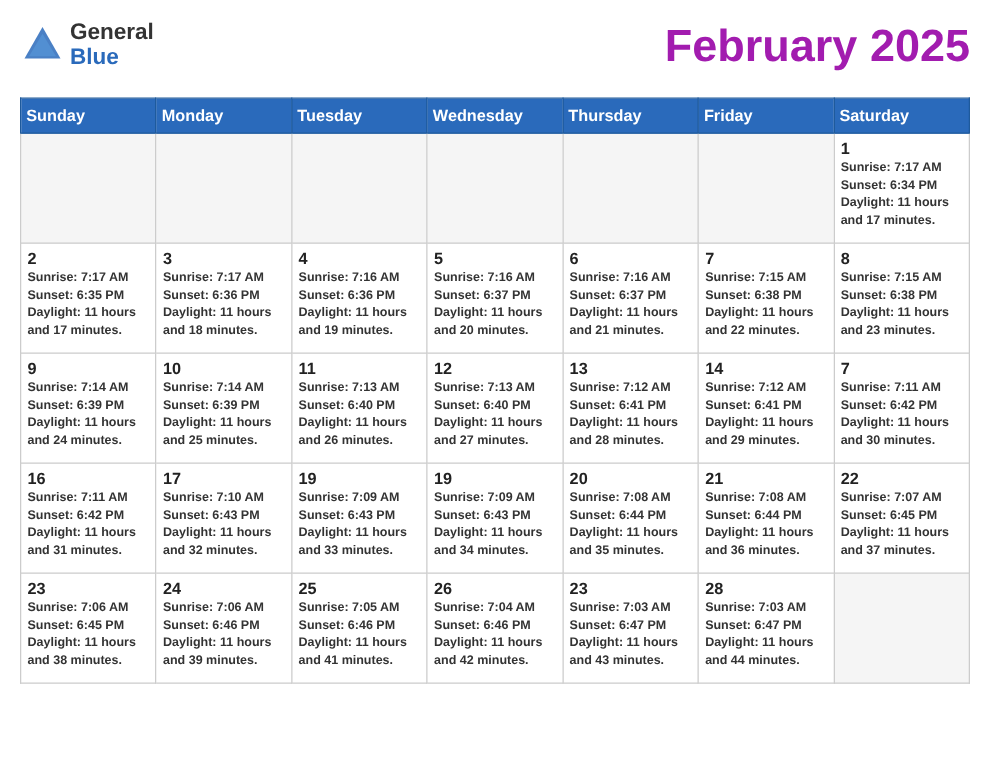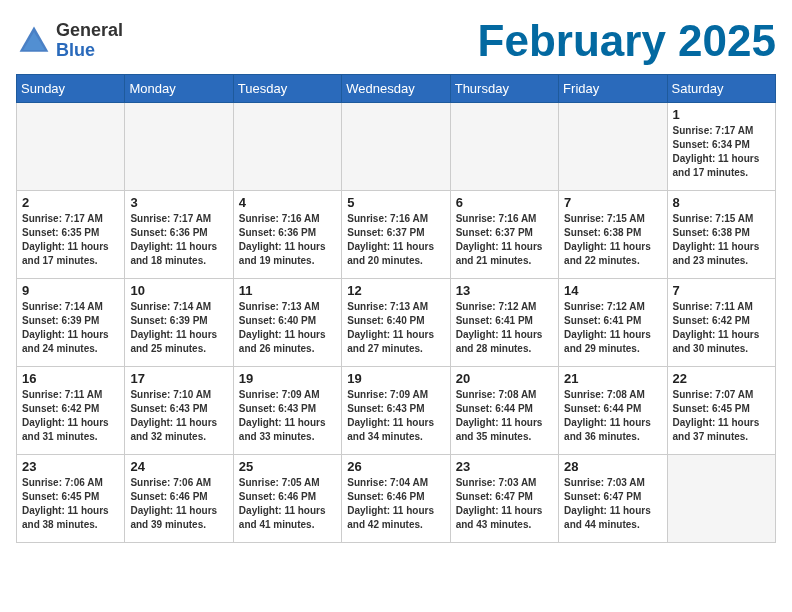--- a/index.html
+++ b/index.html
@@ -6,22 +6,22 @@
     body {
       font-family: Arial, sans-serif;
       background: #fff;
       width: 792px;
       min-height: 612px;
       padding: 16px;
     }
     .header {
       display: flex;
       justify-content: space-between;
-      align-items: center;
-      margin-bottom: 8px;
+      align-items: flex-start;
+      margin-bottom: 20px;
     }
     .logo {
       display: flex;
       align-items: center;
       gap: 4px;
     }
     .logo-text {
       font-size: 18px;
       font-weight: bold;
       line-height: 1.1;
@@ -29,38 +29,38 @@
     .logo-general { color: #333; }
     .logo-blue { color: #2a6abb; }
     .logo-icon {
       width: 36px;
       height: 36px;
     }
     .title-block {
       text-align: right;
     }
     .title-month {
-      font-size: 44px;
-      font-weight: bold;
-      color: #0369a1;
+      font-size: 36px;
+      font-weight: bold;
+      color: #a21caf;
     }
     .title-location {
       font-size: 15px;
       color: #444;
     }
     .calendar {
       width: 100%;
       border-collapse: collapse;
       border: 1px solid #ccc;
     }
     .calendar th {
       background: #2a6abb;
       color: #fff;
       font-size: 13px;
-      font-weight: normal;
+      font-weight: bold;
       padding: 6px 4px;
       text-align: left;
       border: 1px solid #1e5a9c;
     }
     .calendar td {
       width: calc(100%/7);
       vertical-align: top;
       padding: 4px 5px;
       border: 1px solid #ccc;
       font-size: 10.5px;

